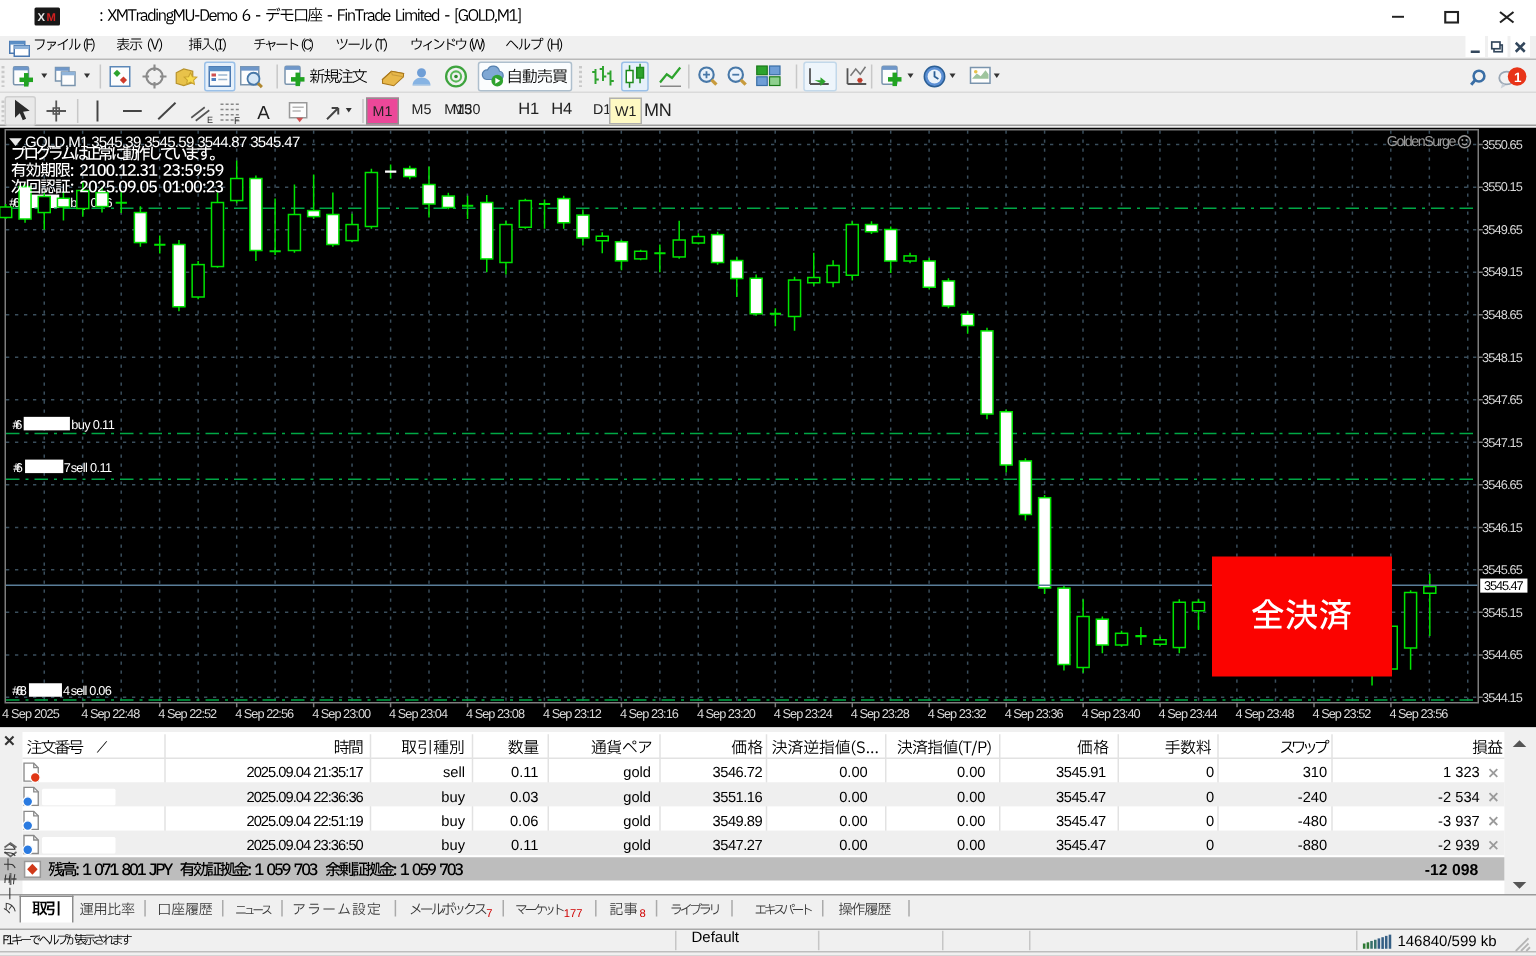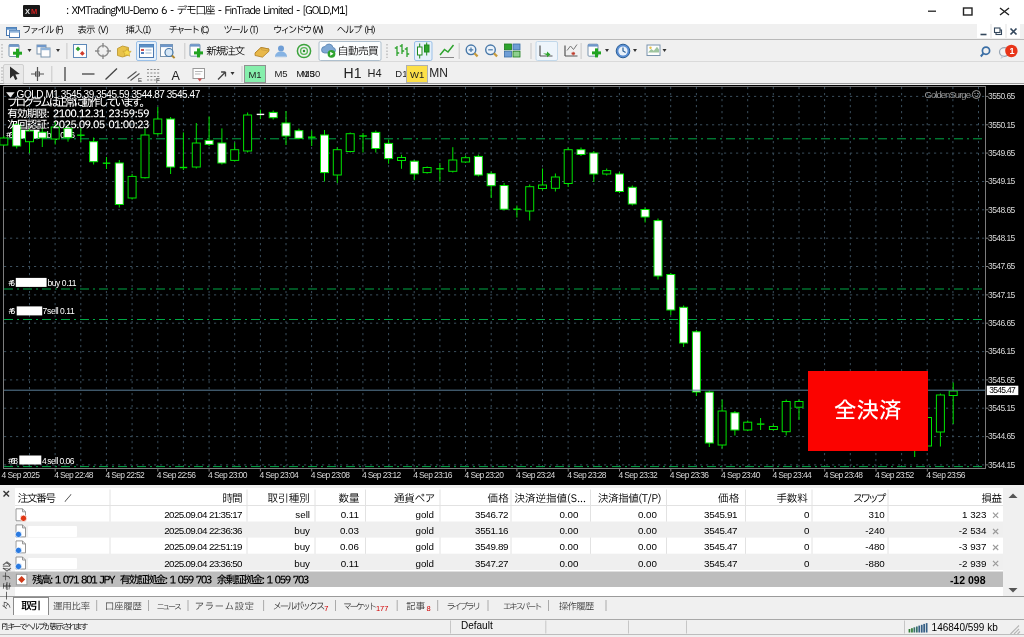--- a/index.html
+++ b/index.html
@@ -159,28 +159,28 @@
       </g>
       <text x="156" y="19.5" font-size="6.5" fill="#333" font-family="Liberation Sans">F</text>
       <text x="171.5" y="16.5" font-size="12.5" fill="#222" font-family="Liberation Sans">A</text>
       <rect x="193" y="5.5" width="11.5" height="10" fill="#fdfdfd" stroke="#999"></rect>
       <path d="M195 8.5h7.5M195 11h5.5" stroke="#b5b5b5"></path>
       <path d="M197.5 15.5l2.3 3 2.3-3" fill="#d05050"></path>
       <path d="M218 16.5l7.5-7.5M225.5 9h-4.4M225.5 9v4.4" stroke="#444" stroke-width="1.3" fill="none"></path>
       <path d="M230.5 9.0l4 0 -2 3z" fill="#333"></path>
       <rect x="241.5" y="3" width="1" height="16" fill="#c8c8c8"></rect>
     </svg>
-    <div class="abs" style="left:244.0px;top:64.5px;width:22px;height:18px;background:#86efac;border:1px solid #909090;font-size:9.5px;color:#222;text-align:center;line-height:17px">M1</div>
+    <div class="abs" style="left:244.0px;top:64.5px;width:22px;height:18px;background:#ec4899;border:1px solid #909090;font-size:9.5px;color:#222;text-align:center;line-height:17px">M1</div>
     <div class="abs" style="left:270.0px;top:64.5px;width:22px;height:18px;font-size:9.5px;color:#222;text-align:center;line-height:17px">M5</div>
     <div class="abs" style="left:292.7px;top:64.5px;width:22px;height:18px;font-size:9.5px;color:#222;text-align:right;line-height:17px">M15</div>
     <div class="abs" style="left:300px;top:64.5px;width:22px;height:18px;font-size:9.5px;color:#222;text-align:center;line-height:17px">M30</div>
-    <div class="abs" style="left:341.5px;top:64.5px;width:22px;height:18px;font-size:14px;color:#222;text-align:center;line-height:17px">H1</div>
+    <div class="abs" style="left:341.5px;top:64.5px;width:22px;height:18px;font-size:11px;color:#222;text-align:center;line-height:17px">H1</div>
     <div class="abs" style="left:363.5px;top:64.5px;width:22px;height:18px;font-size:11px;color:#222;text-align:center;line-height:17px">H4</div>
     <div class="abs" style="left:385.5px;top:64.5px;width:22px;height:18px;font-size:9.5px;color:#222;text-align:right;line-height:17px">D1</div>
-    <div class="abs" style="left:406.2px;top:64.5px;width:22px;height:18px;background:#fde047;border:1px solid #b0b0b0;font-size:9.5px;color:#222;text-align:center;line-height:17px">W1</div>
+    <div class="abs" style="left:406.2px;top:64.5px;width:22px;height:18px;background:#fef9c3;border:1px solid #b0b0b0;font-size:9.5px;color:#222;text-align:center;line-height:17px">W1</div>
     <div class="abs" style="left:427.6px;top:64.5px;width:22px;height:18px;font-size:12px;color:#222;text-align:center;line-height:17px">MN</div>
     <svg class="abs" style="left:0;top:85px" width="1024" height="400">
       <rect x="0" y="0" width="1024" height="400" fill="#000"></rect>
       <path d="M29.5 2V383M55.1 2V383M80.8 2V383M106.4 2V383M132.1 2V383M157.8 2V383M183.4 2V383M209.1 2V383M234.7 2V383M260.4 2V383M286.0 2V383M311.6 2V383M337.3 2V383M362.9 2V383M388.6 2V383M414.2 2V383M439.9 2V383M465.5 2V383M491.2 2V383M516.8 2V383M542.5 2V383M568.1 2V383M593.8 2V383M619.4 2V383M645.1 2V383M670.7 2V383M696.4 2V383M722.0 2V383M747.7 2V383M773.3 2V383M799.0 2V383M824.6 2V383M850.3 2V383M875.9 2V383M901.6 2V383M927.2 2V383M952.9 2V383M978.5 2V383M4 11.4H985M4 39.8H985M4 68.1H985M4 96.5H985M4 124.8H985M4 153.2H985M4 181.5H985M4 209.9H985M4 238.2H985M4 266.6H985M4 294.9H985M4 323.2H985M4 351.6H985M4 379.9H985" stroke="#3a4e5c" stroke-width="1" stroke-dasharray="2.2 3.8" fill="none"></path>
       <rect x="3.5" y="1.5" width="982.0" height="382.0" fill="none" stroke="#7d7d7d"></rect>
       <text x="6.2" y="52.7" font-size="8.5" fill="#fff" textLength="10" font-family="Liberation Sans">#62</text>
       <rect x="17.5" y="44.7" width="22" height="9" fill="#fff"></rect>
       <text x="41" y="52.7" font-size="8.5" fill="#fff" textLength="34" font-family="Liberation Sans">8 buy 0.06</text>
       <path d="M4 53.8H985" stroke="#00a846" stroke-width="1" stroke-dasharray="9 4 2 4" fill="none"></path>
       <path d="M4 204.0H985" stroke="#00a846" stroke-width="1" stroke-dasharray="9 4 2 4" fill="none"></path>

